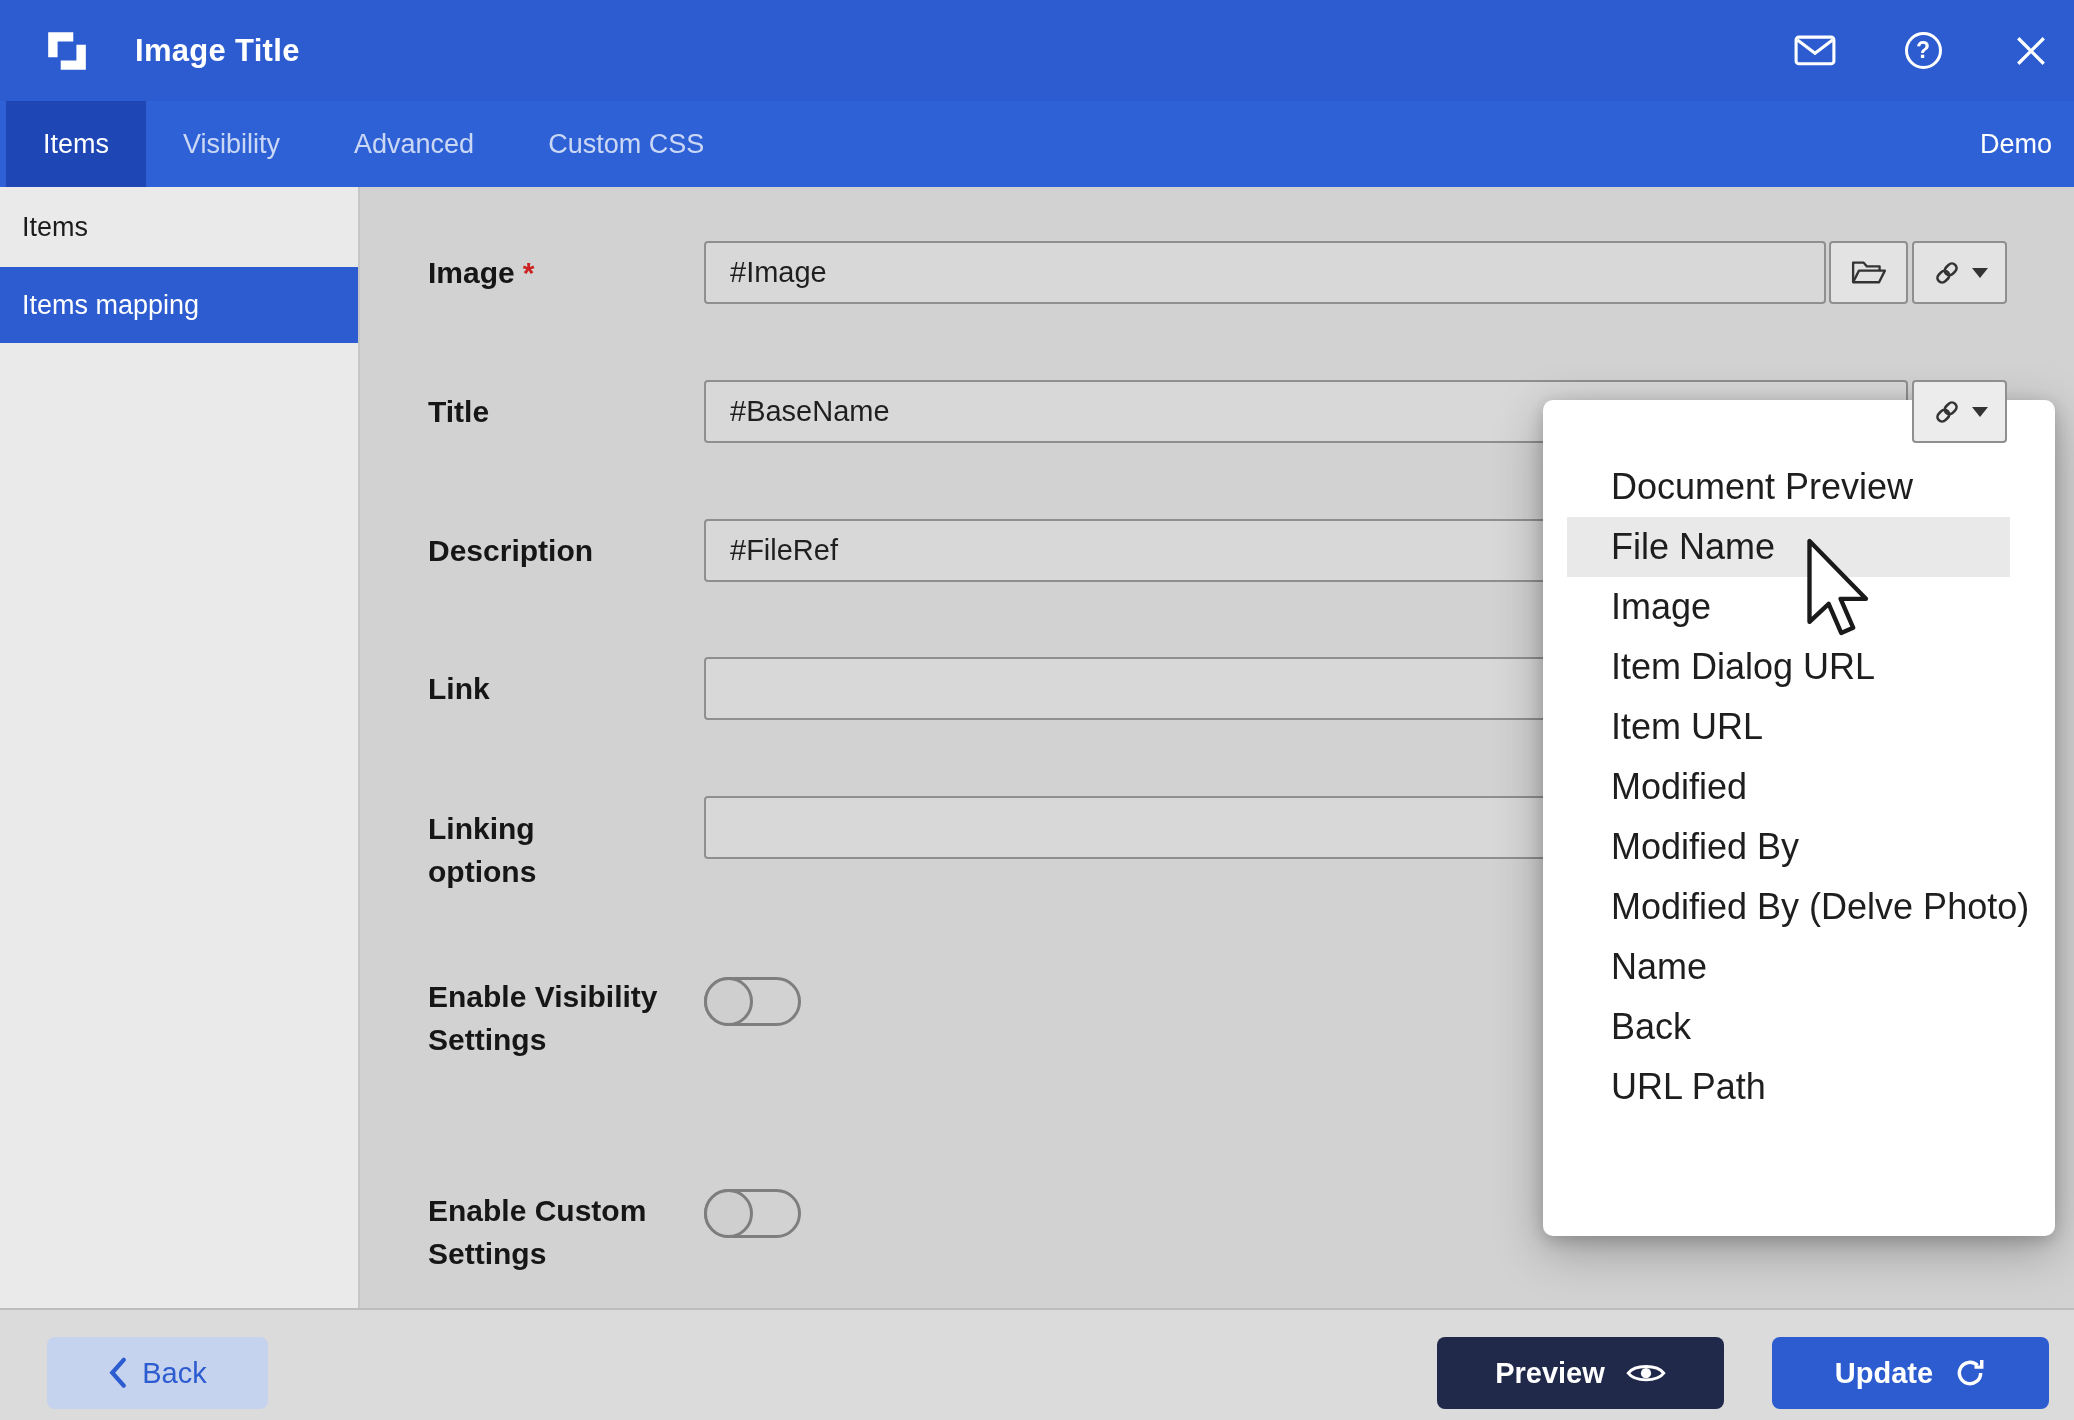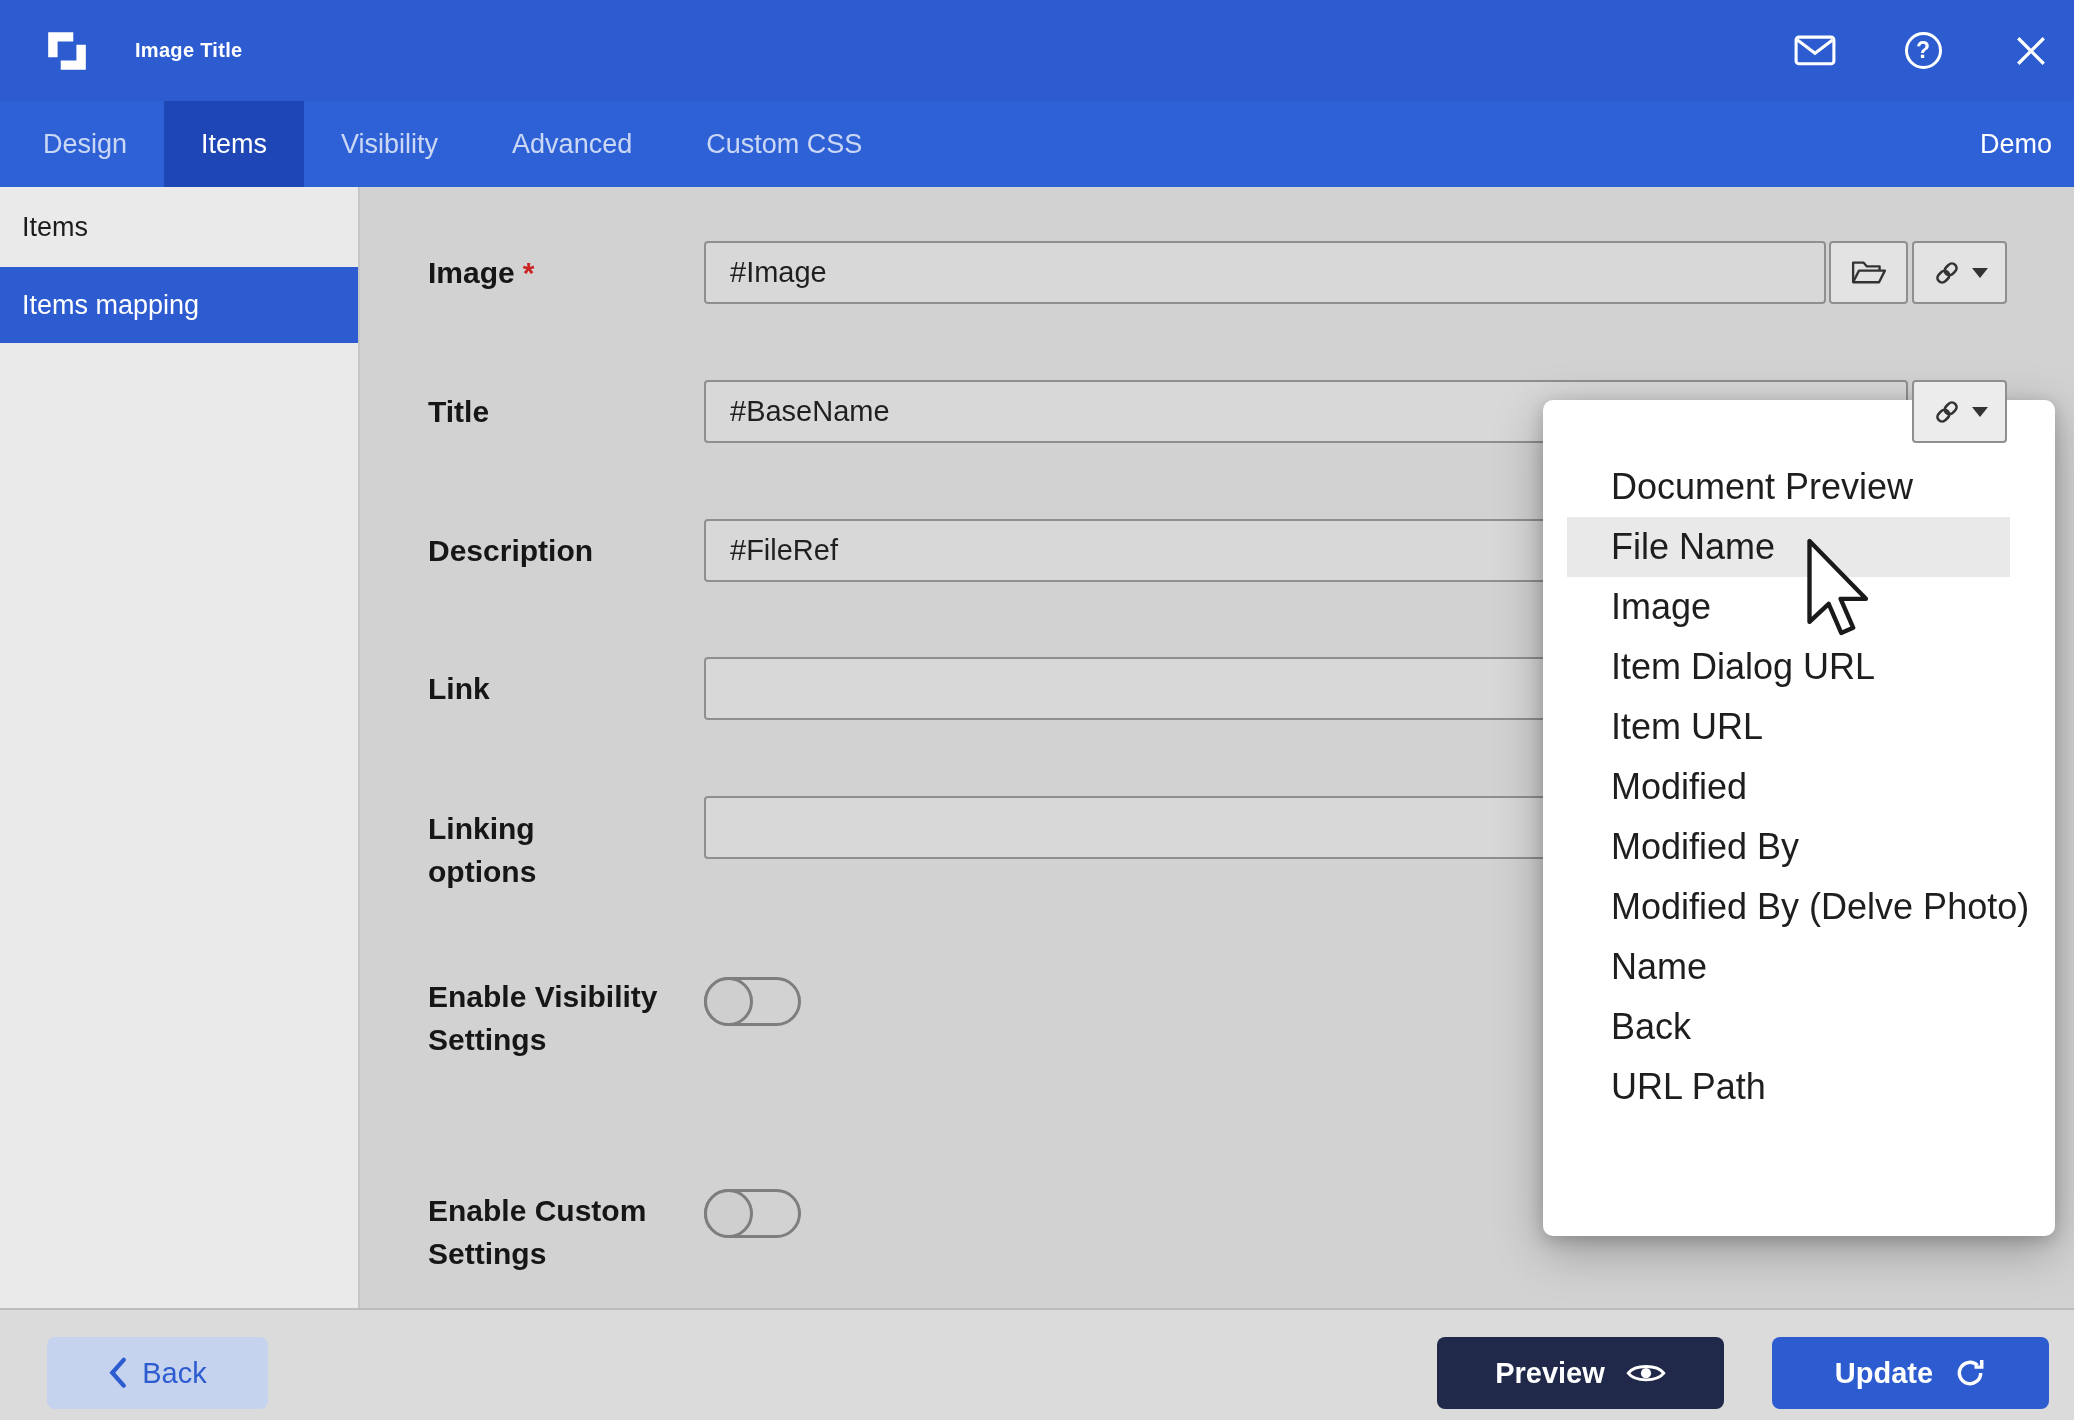--- a/index.html
+++ b/index.html
@@ -10,21 +10,21 @@
     background:#d2d2d2;
     overflow:hidden;
   }
 
   
   .titlebar {
     position:absolute; left:0; top:0; width:2074px; height:101px;
     background:#2c5ccf; display:flex; align-items:center; padding:0 18px 0 44px;
   }
   .logo { width:46px; height:46px; display:flex; align-items:center; }
-  .titlebar-title { color:#fff; font-size:20px; font-weight:700; margin-left:45px; letter-spacing:.3px; }
+  .titlebar-title { color:#fff; font-size:31px; font-weight:700; margin-left:45px; letter-spacing:.3px; }
   .titlebar-actions { margin-left:auto; display:flex; align-items:center; gap:58px; }
   .tb-btn { width:50px; height:50px; display:flex; align-items:center; justify-content:center; cursor:pointer; }
   .help-circle {
     width:37px; height:37px; border:3px solid #fff; border-radius:50%;
     display:flex; align-items:center; justify-content:center;
     color:#fff; font-size:23px; font-weight:700;
   }
 
   
   .navbar {
@@ -135,23 +135,20 @@
     </span>
     <span class="tb-btn">
       <svg viewBox="0 0 24 24" width="34">
         <path d="M3 3 L21 21 M21 3 L3 21" stroke="#fff" stroke-width="2.3" fill="none"></path>
       </svg>
     </span>
   </div>
 </header>
 
 <nav class="navbar">
-  <div class="tab">
-    <span>Design</span>
-  </div>
   <div class="tab active">
     <span>Items</span>
   </div>
   <div class="tab">
     <span>Visibility</span>
   </div>
   <div class="tab">
     <span>Advanced</span>
   </div>
   <div class="tab">

